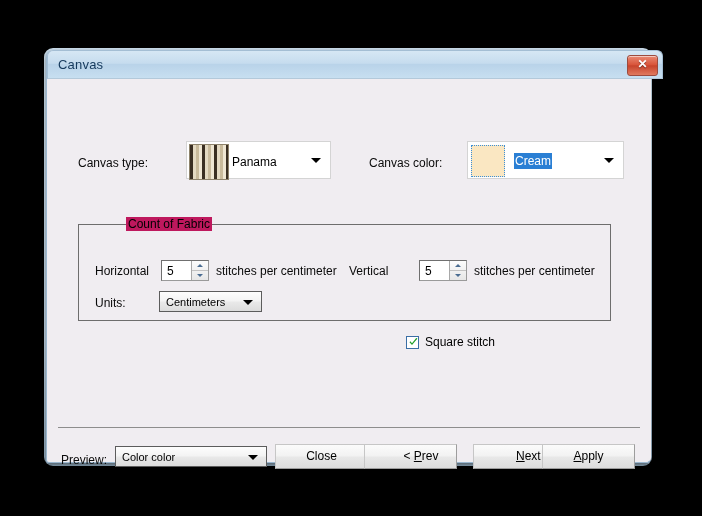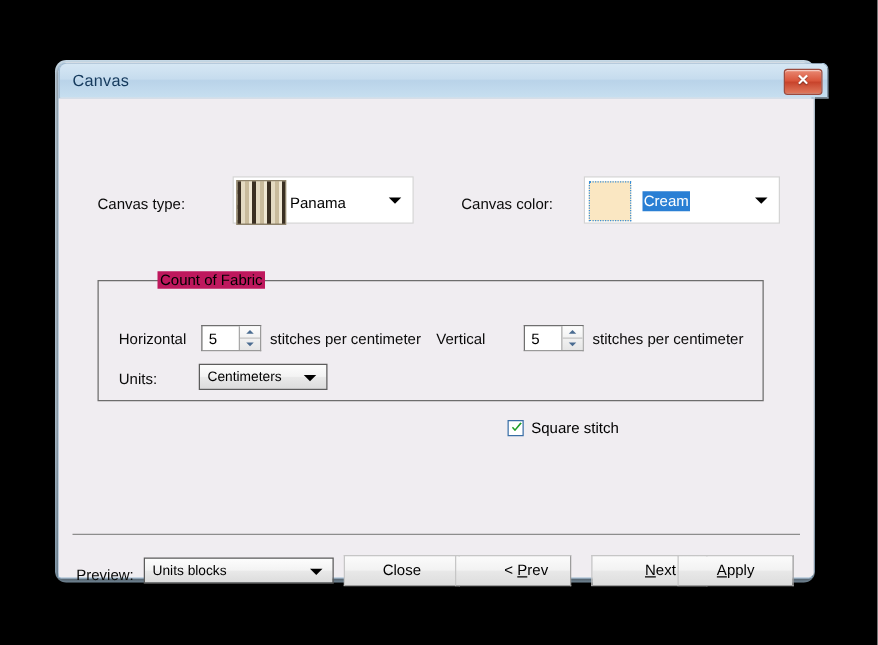--- a/index.html
+++ b/index.html
@@ -400,21 +400,21 @@
           </svg>
         </div>
         <div id="square-stitch-label">Square stitch</div>
       </div>
     </div>
 
     <div id="footer-separator"></div>
 
     <div class="label" id="preview-label">Preview:</div>
     <div class="combo3d" style="left:68px; top:367px; width:152px; height:21px;">
-      <div class="combo-text">Units blocks</div>
+      <div class="combo-text">Color color</div>
       <div class="arrow"></div>
     </div>
 
     <div class="push-button" style="left:228px; top:365px; width:93px;"><span></span><span class="accel"></span><span>Close</span></div>
 
     <div class="push-button" style="left:317px; top:365px; width:93px;padding-left:21px;"><span>&lt; </span><span class="accel">P</span><span>rev</span></div>
 
     <div class="push-button" style="left:426px; top:365px; width:93px;padding-left:28px;"><span></span><span class="accel">N</span><span>ext &gt;</span></div>
 
     <div class="push-button" style="left:495px; top:365px; width:93px;"><span></span><span class="accel">A</span><span>pply</span></div>

